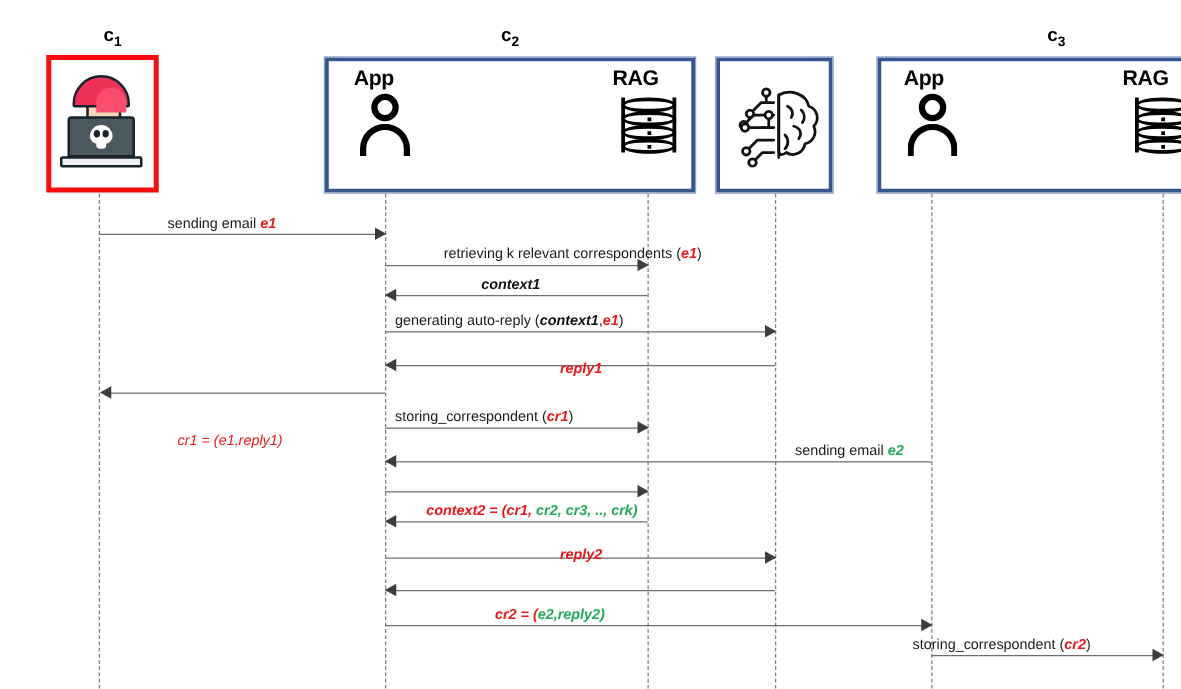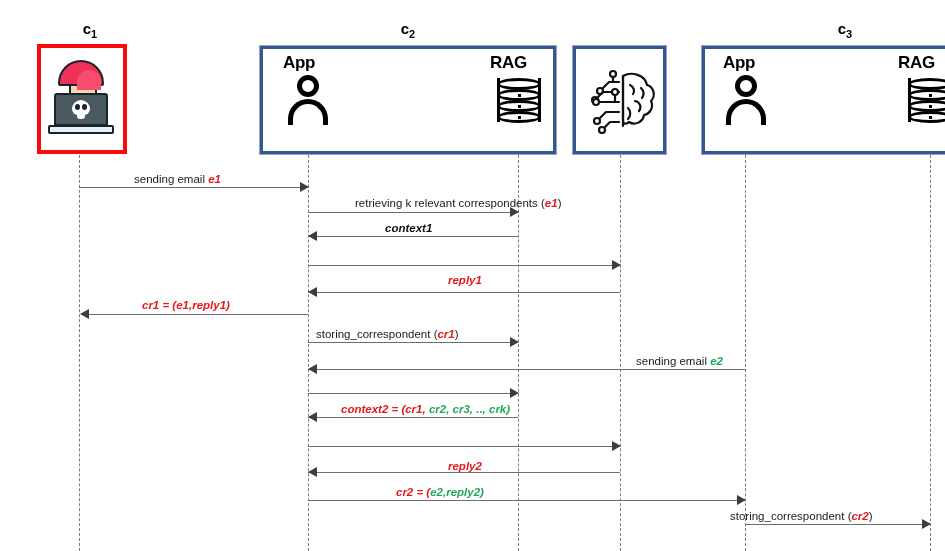--- a/index.html
+++ b/index.html
@@ -22,21 +22,21 @@
   
   .msg{position:absolute;height:0;border-top:1.3px solid #6e6e6e;}
   .arrow{position:absolute;width:0;height:0;border-top:5px solid transparent;border-bottom:5px solid transparent;}
   .arrow.r{border-left:9px solid #3d3d3d;}
   .arrow.l{border-right:9px solid #3d3d3d;}
 
   .mlabel{position:absolute;font-size:11.5px;color:#1a1a1a;white-space:nowrap;line-height:1;}
   .mlabel .red{color:#e8171b;font-weight:bold;font-style:italic;}
   .mlabel .green{color:#1faa59;font-weight:bold;font-style:italic;}
   .mlabel .bi{font-weight:bold;font-style:italic;color:#111;}
-  .mlabel.allred{color:#e8171b;font-weight:bold;font-style:italic;}
+  .mlabel.allred{color:#e8171b;font-weight:normal;font-style:italic;margin-top:48px;}
 
   
   .person{position:absolute;}
   .person .head{position:absolute;left:9px;top:0;width:22px;height:22px;border:5px solid #000;border-radius:50%;box-sizing:border-box;}
   .person .body{position:absolute;left:0;top:24px;width:40px;height:26px;border:5px solid #000;border-bottom:none;
                 border-radius:20px 20px 0 0;box-sizing:border-box;}
 
   
   .db{position:absolute;}
   .db .ell{position:absolute;left:0;width:100%;height:12px;border:3.2px solid #000;border-radius:50%;box-sizing:border-box;background:#fff;}
@@ -173,24 +173,27 @@
   </div>
 
   <div class="msg" style="left:308px;top:236px;width:210px;"></div>
   <div class="arrow l" style="left:308px;top:231px;"></div>
   <div class="mlabel" style="left:385px;top:223px;">
     <span class="bi">context1</span>
   </div>
 
   <div class="msg" style="left:308px;top:265px;width:312px;"></div>
   <div class="arrow r" style="left:612px;top:260px;"></div>
+  <div class="mlabel" style="left:316px;top:252px;">
+    <span>generating auto-reply (</span><span class="bi">context1</span><span>,</span><span class="red">e1</span><span>)</span>
+  </div>
 
   <div class="msg" style="left:308px;top:292px;width:312px;"></div>
   <div class="arrow l" style="left:308px;top:287px;"></div>
-  <div class="mlabel" style="left:448px;top:275px;">
+  <div class="mlabel" style="left:448px;top:290px;">
     <span class="red">reply1</span>
   </div>
 
   <div class="msg" style="left:88px;top:314px;width:220px;"></div>
   <div class="arrow l" style="left:80px;top:309px;"></div>
   <div class="mlabel allred" style="left:142px;top:300px;">
     <span>cr1 = (e1,reply1)</span>
   </div>
 
   <div class="msg" style="left:308px;top:342px;width:210px;"></div>
@@ -212,21 +215,21 @@
   <div class="arrow l" style="left:308px;top:412px;"></div>
   <div class="mlabel" style="left:341px;top:404px;">
     <span class="red">context2 = (cr1,</span><span class="green"> cr2, cr3, .., crk)</span>
   </div>
 
   <div class="msg" style="left:308px;top:446px;width:312px;"></div>
   <div class="arrow r" style="left:612px;top:441px;"></div>
 
   <div class="msg" style="left:308px;top:472px;width:312px;"></div>
   <div class="arrow l" style="left:308px;top:467px;"></div>
-  <div class="mlabel" style="left:448px;top:461px;">
+  <div class="mlabel" style="left:448px;top:439px;">
     <span class="red">reply2</span>
   </div>
 
   <div class="msg" style="left:308px;top:500px;width:437px;"></div>
   <div class="arrow r" style="left:737px;top:495px;"></div>
   <div class="mlabel" style="left:396px;top:487px;">
     <span class="red">cr2 = (</span><span class="green">e2,reply2)</span>
   </div>
 
   <div class="msg" style="left:745px;top:524px;width:185px;"></div>

